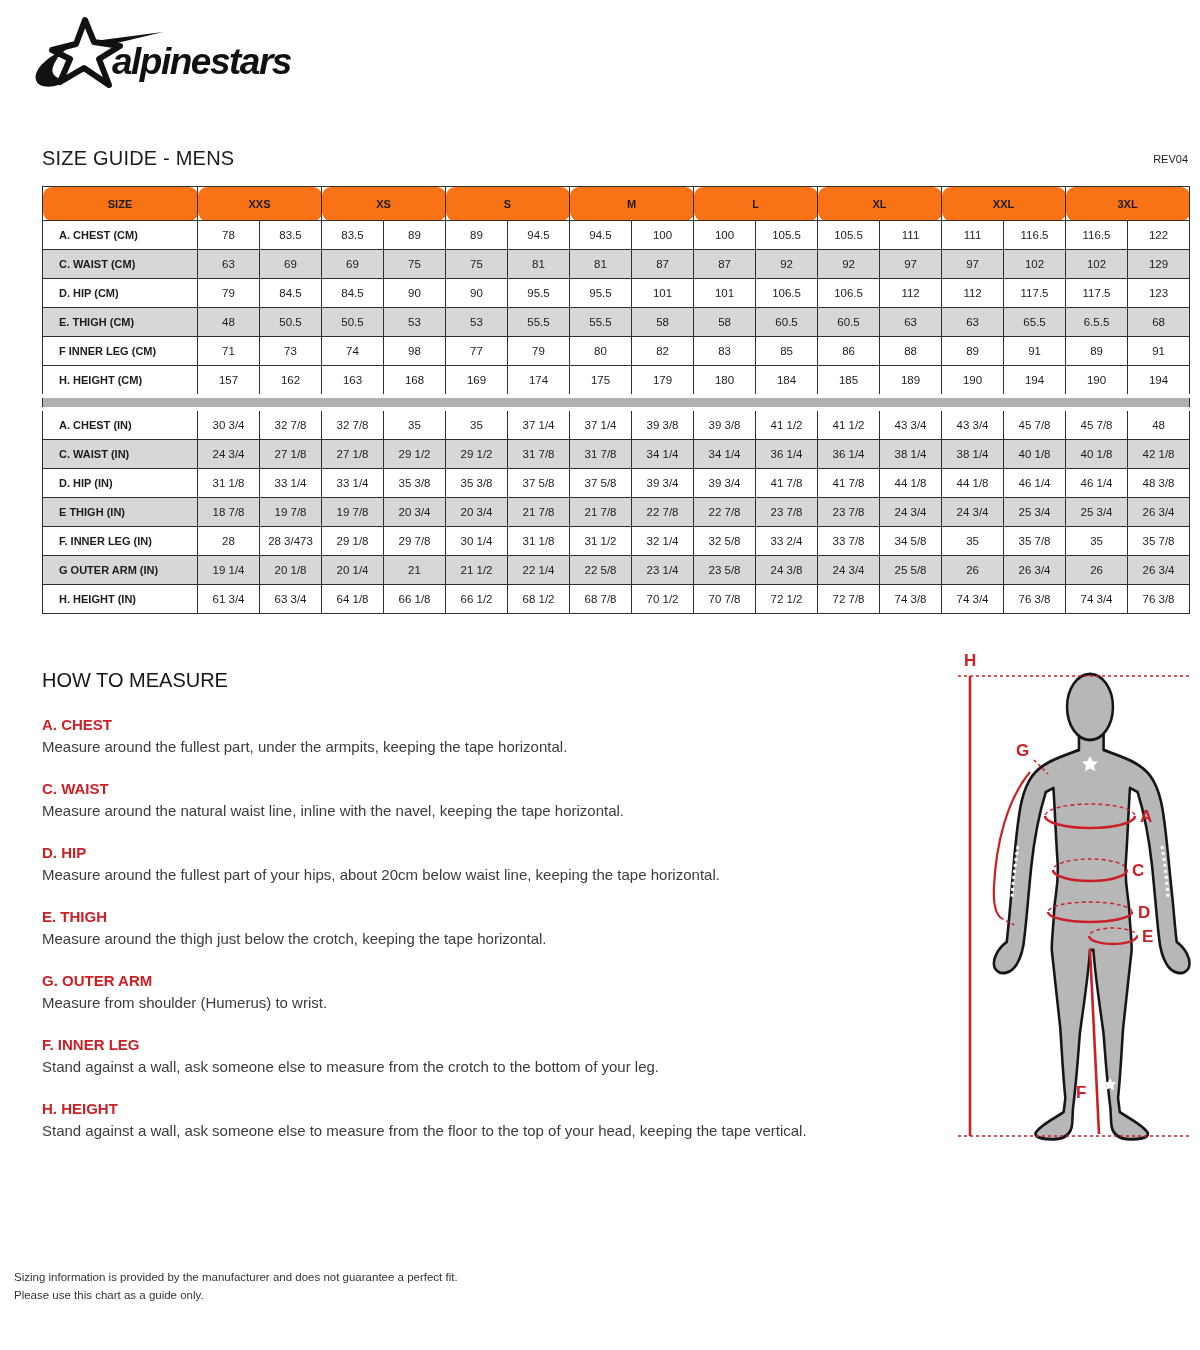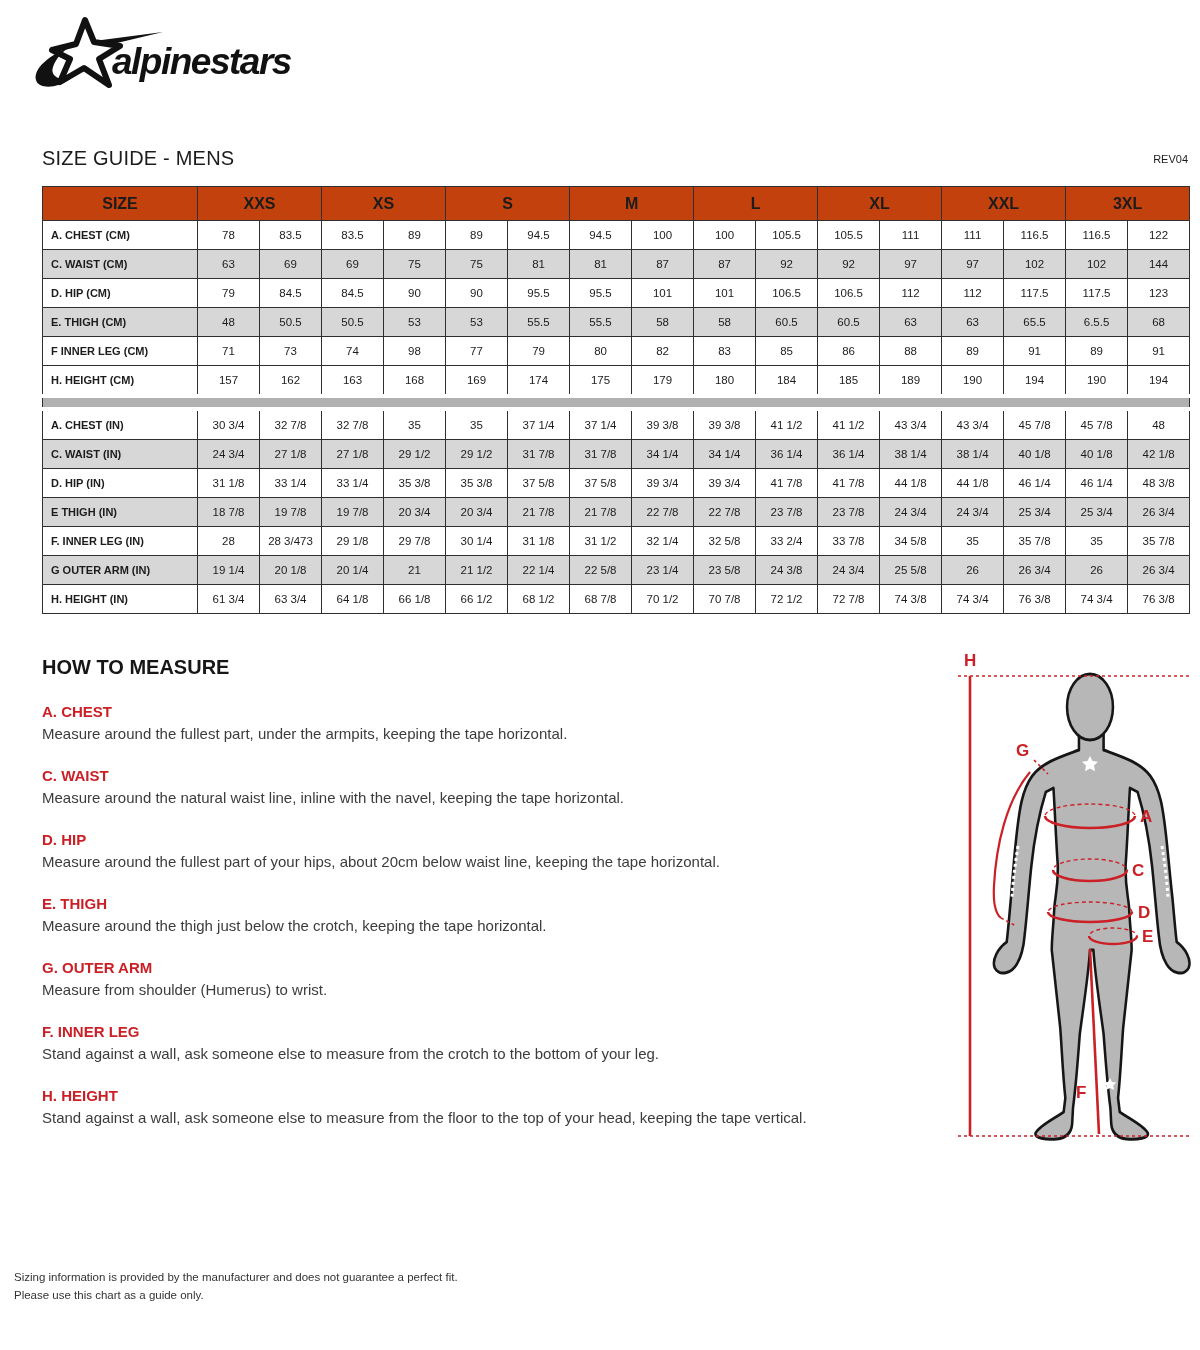--- a/index.html
+++ b/index.html
@@ -11,29 +11,29 @@
 
   
   #title{position:absolute;left:42px;top:147px;font-size:20px;letter-spacing:0.2px;color:#1c1c1c;}
   #title .bold{font-weight:normal;}
   #revision{position:absolute;right:12px;top:153px;font-size:11px;color:#1c1c1c;}
 
   
   #size-table{position:absolute;left:42px;top:186px;border-collapse:collapse;table-layout:fixed;width:1148px;}
   #size-table td{border:1px solid #2f2f2f;height:28px;text-align:center;vertical-align:middle;
                  font-size:11.5px;color:#1c1c1c;padding:0;overflow:hidden;white-space:nowrap;}
-  #size-table thead td{background:#c2410c;font-weight:bold;font-size:16px;height:33px;}
-  #size-table td.rowlabel{text-align:left;padding-left:8px;font-weight:bold;font-size:11px;}
+  #size-table thead td{background:#f97316;font-weight:bold;font-size:11px;height:33px;border-radius:9px;}
+  #size-table td.rowlabel{text-align:left;padding-left:16px;font-weight:bold;font-size:11px;}
   #size-table tbody tr.alt td{background:#d7d7d7;}
   #size-table tr.spacer-row td{background:#b1b1b1;height:9px;
        border-top:4px solid #fff;border-bottom:4px solid #fff;}
 
   
   #measure{position:absolute;left:42px;top:656px;width:890px;}
-  #measure-title{font-size:20px;font-weight:bold;color:#161616;margin-bottom:24px;}
+  #measure-title{font-size:20px;font-weight:normal;color:#161616;margin-bottom:24px;margin-top:13px;}
   .measure-section{margin-bottom:24px;}
   .measure-heading{color:#cc2027;font-weight:bold;font-size:15px;margin-bottom:4px;}
   .measure-text{font-size:15px;color:#3c3c3c;line-height:19px;}
 
   
   #footer{position:absolute;left:14px;top:1268px;font-size:11.5px;color:#333;line-height:18px;}
 
   
   #diagram{position:absolute;left:942px;top:646px;width:252px;height:520px;}
 </style>
@@ -102,21 +102,21 @@
           <td>81</td>
           <td>81</td>
           <td>87</td>
           <td>87</td>
           <td>92</td>
           <td>92</td>
           <td>97</td>
           <td>97</td>
           <td>102</td>
           <td>102</td>
-          <td>144</td>
+          <td>129</td>
         </tr>
         <tr>
           <td class="rowlabel">D. HIP (CM)</td>
           <td>79</td>
           <td>84.5</td>
           <td>84.5</td>
           <td>90</td>
           <td>90</td>
           <td>95.5</td>
           <td>95.5</td>

